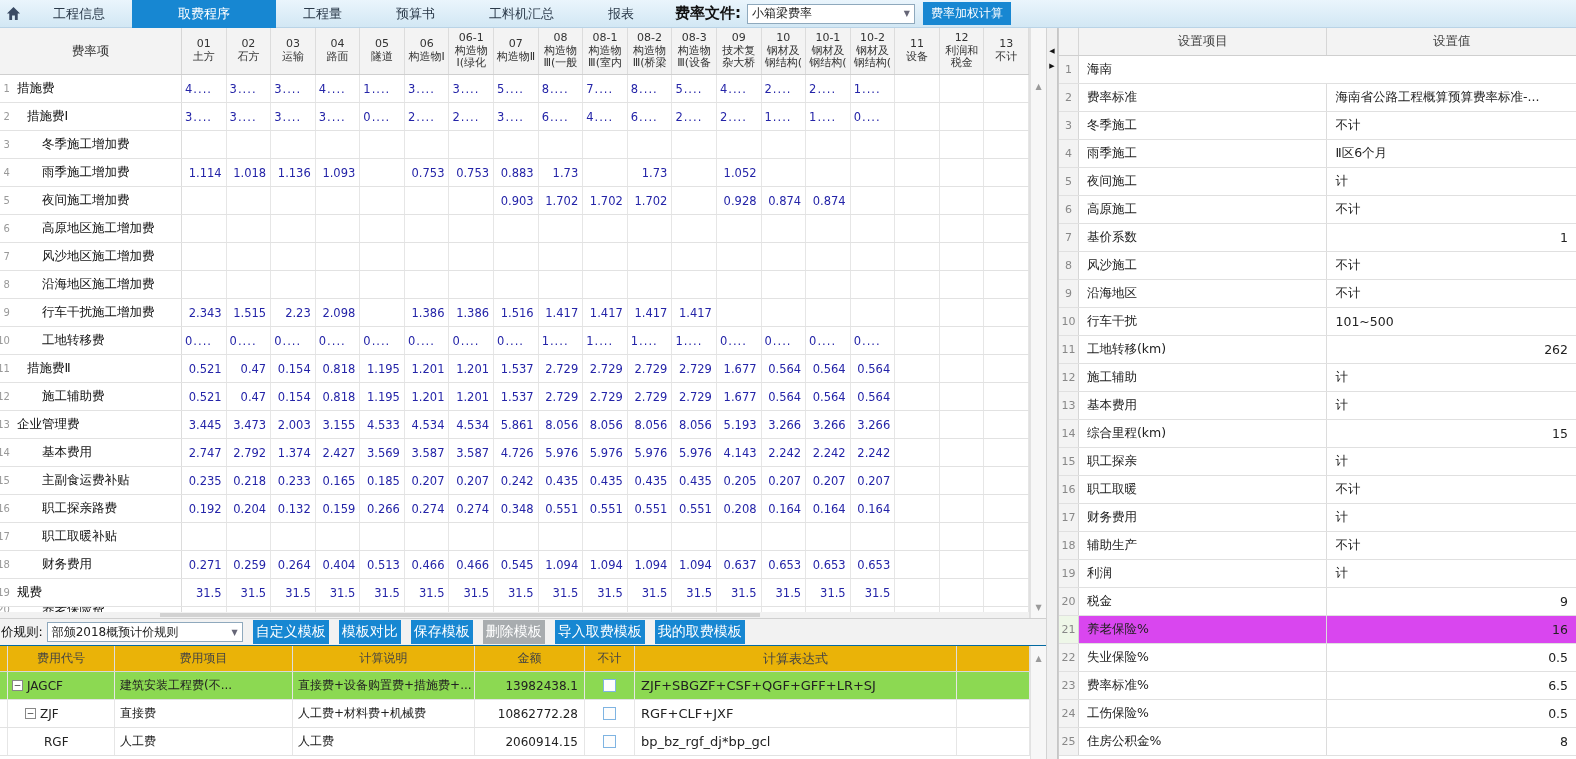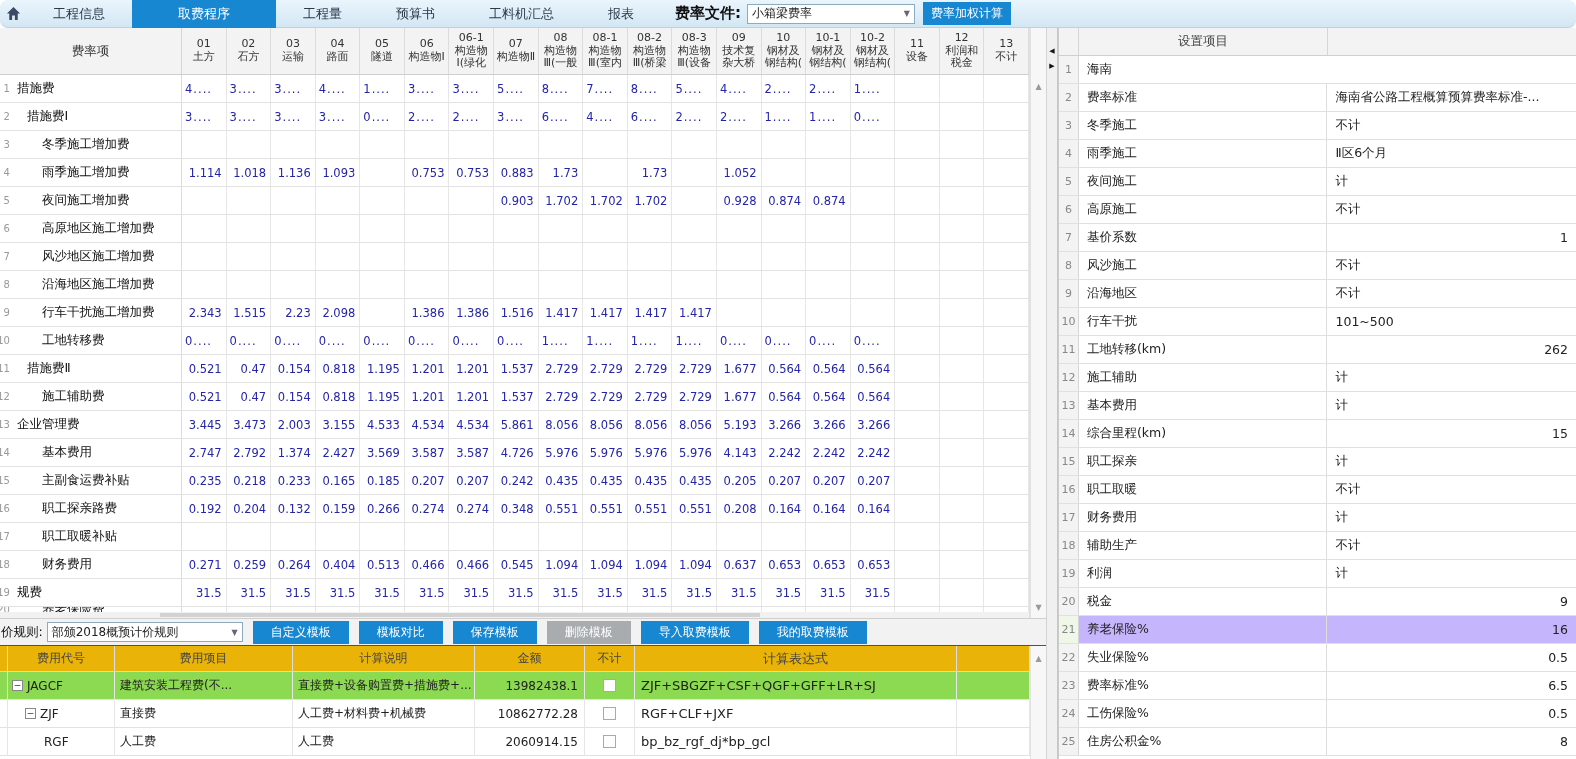--- a/index.html
+++ b/index.html
@@ -1,21 +1,21 @@
 <!DOCTYPE html>
 <html><head>
 <meta charset="utf-8">
 <style>
   * { margin:0; padding:0; box-sizing:border-box; }
   html,body { width:1576px; height:759px; overflow:hidden;
     font-family:"DejaVu Sans","Liberation Sans",sans-serif; background:#fff; }
 
   
   .topbar { height:28px; display:flex; align-items:center;
-    background:linear-gradient(#eaf5fc,#d2e7f4); border-bottom:1px solid #b9d3e6;border-radius:8px; }
+    background:linear-gradient(#eaf5fc,#d2e7f4); border-bottom:1px solid #b9d3e6; }
   .home { width:26px; display:flex; justify-content:center; align-items:center; }
   .tab { font-size:13px; color:#2b3a4a; padding:0 27px; height:28px;
     display:flex; align-items:center; cursor:default; white-space:nowrap; }
   .tab.active { background:#1787d2; color:#ffffff; padding:0 46px; }
   .ratefile-label { font-size:15px; color:#111; margin-left:14px; font-weight:bold; white-space:nowrap; }
   .select { background:#fff; border:1px solid #8fa9bd; height:20px; display:flex;
     align-items:center; font-size:12px; color:#222; padding:0 4px; }
   .select .arr { margin-left:auto; color:#667; font-size:8px; }
   .sel-rate { width:168px; margin-left:6px; }
   .btn-blue { background:#1787d2; color:#fff; font-size:12px; border:none;
@@ -60,22 +60,22 @@
   .vscroll span { font-size:8px; color:#9a9a9a; line-height:10px; }
   .vscroll.vmain { justify-content:space-between; padding-top:54px; padding-bottom:5px; }
   .vscroll.vbot  { justify-content:space-between; padding-top:8px; padding-bottom:6px; }
 
   
   .bottom-area { height:141px; border-top:1px solid #cfcfcf; }
   .btoolbar { height:27px; background:#f2f2f2; display:flex; align-items:center;
     border-bottom:1px solid #0369a1; }
   .rule-label { font-size:12.5px; color:#111; margin-left:1px; white-space:nowrap; }
   .sel-rule { width:196px; margin-left:4px; }
-  .bbtn { background:#1787d2; color:#fff; font-size:12px; border:none;
-    padding:3px 18px; margin-left:10px; white-space:nowrap; }
+  .bbtn { background:#1787d2; color:#fff; font-size:14px; border:none;
+    padding:3px 3px; margin-left:10px; white-space:nowrap; }
   .bbtn.disabled { background:#a8acaf; }
   .btable-wrap { display:flex; }
   .btable { width:1030px; }
   .bheadrow { display:flex; height:26px; background:#eab308; border-bottom:1px solid #d9d9d9;
     font-size:12px; color:#444; }
   .bheadrow > div { display:flex; align-items:center; justify-content:center;
     border-right:1px solid #dedede; }
   .brow { display:flex; height:28px; border-bottom:1px solid #e2e2e2; background:#fff;
     font-size:12px; color:#222; }
   .brow > div { display:flex; align-items:center; border-right:1px solid #e6e6e6;
@@ -95,21 +95,21 @@
 
   
   .rpanel { width:518px; border-left:1px solid #cccccc; }
   .sheader { display:flex; height:28px; background:#f3f3f3; border-bottom:1px solid #cfcfcf;
     font-size:12.5px; color:#444; }
   .sheader .hg { width:20px; border-right:1px solid #d6d6d6; }
   .sheader .hi { width:249px; border-right:1px solid #d6d6d6; display:flex;
     align-items:center; justify-content:center; }
   .sheader .hv { width:249px; display:flex; align-items:center; justify-content:center; }
   .srow { display:flex; height:28px; border-bottom:1px solid #e0e0e0; background:#fff; }
-  .srow.sel { background:#c4b5fd; }
+  .srow.sel { background:#d946ef; }
   .sgut { width:20px; background:#f3f3f3; border-right:1px solid #d6d6d6; display:flex;
     align-items:center; justify-content:center; font-size:11px; color:#888; }
   .srow.sel .sgut { background:#eef7e8; }
   .sitem { width:249px; border-right:1px solid #dcdcdc; display:flex; align-items:center;
     padding-left:8px; font-size:12.5px; color:#222; white-space:nowrap; overflow:hidden; }
   .sval { width:249px; display:flex; align-items:center; padding:0 8px; font-size:12.5px;
     color:#222; white-space:nowrap; overflow:hidden; }
   .srow.num .sval { justify-content:flex-end; }
 </style>
 </head>
@@ -865,20 +865,21 @@
 
   <div class="splitter">
     <span>◀</span>
     <span>▶</span>
   </div>
 
   <div class="rpanel">
     <div class="sheader">
       <div class="hg"></div>
       <div class="hi">设置项目</div>
+      <div class="hv">设置值</div>
     </div>
     <div>
 
         <div class="srow">
           <div class="sgut">1</div>
           <div class="sval">海南</div>
         </div>
 
         <div class="srow">
           <div class="sgut">2</div>

